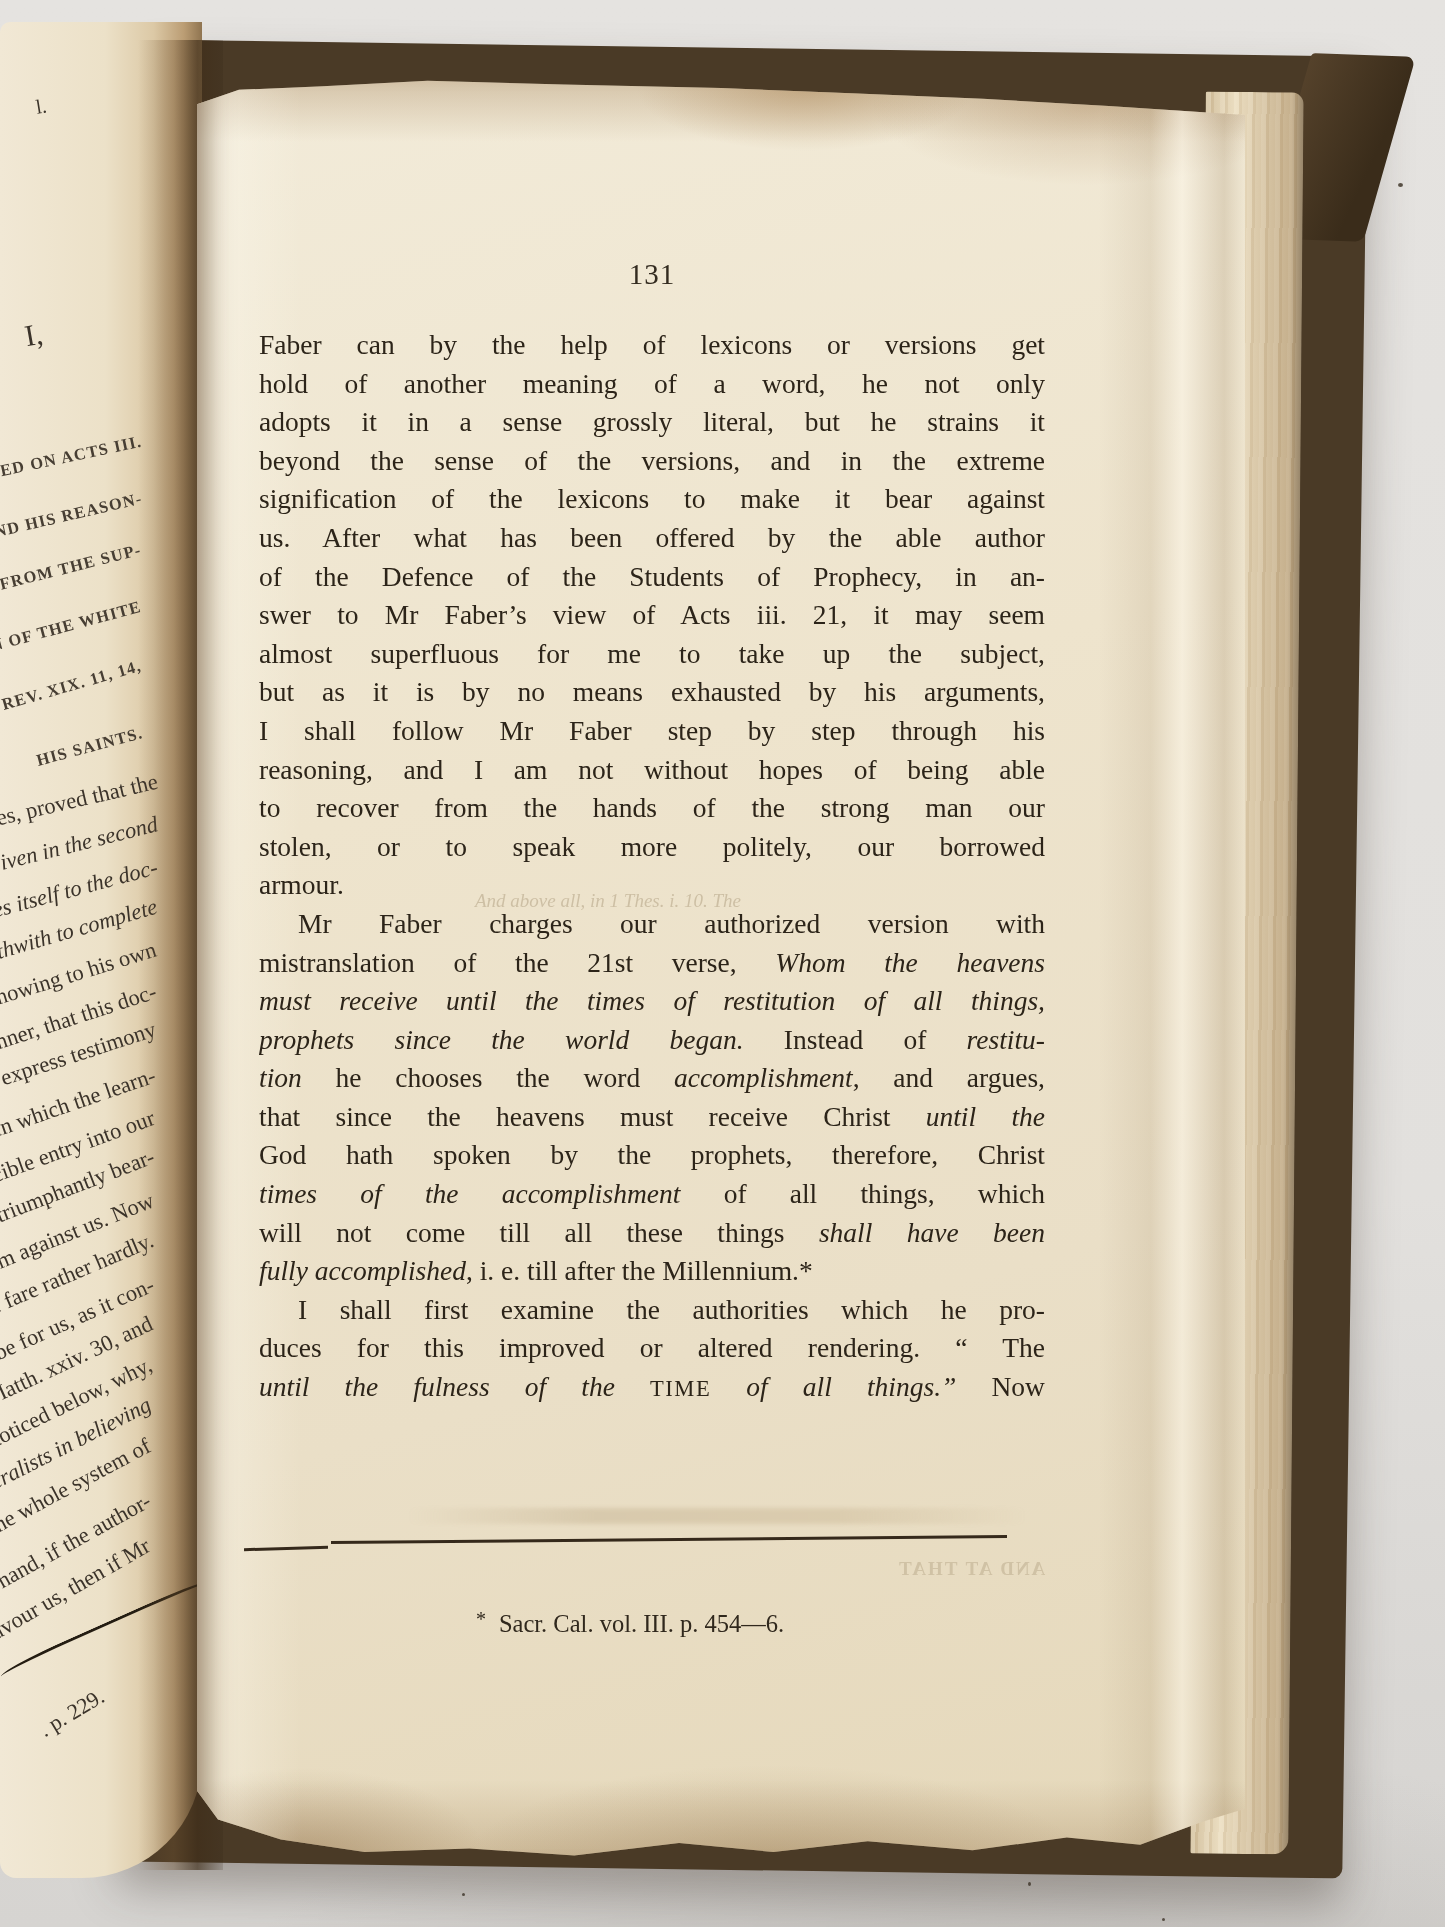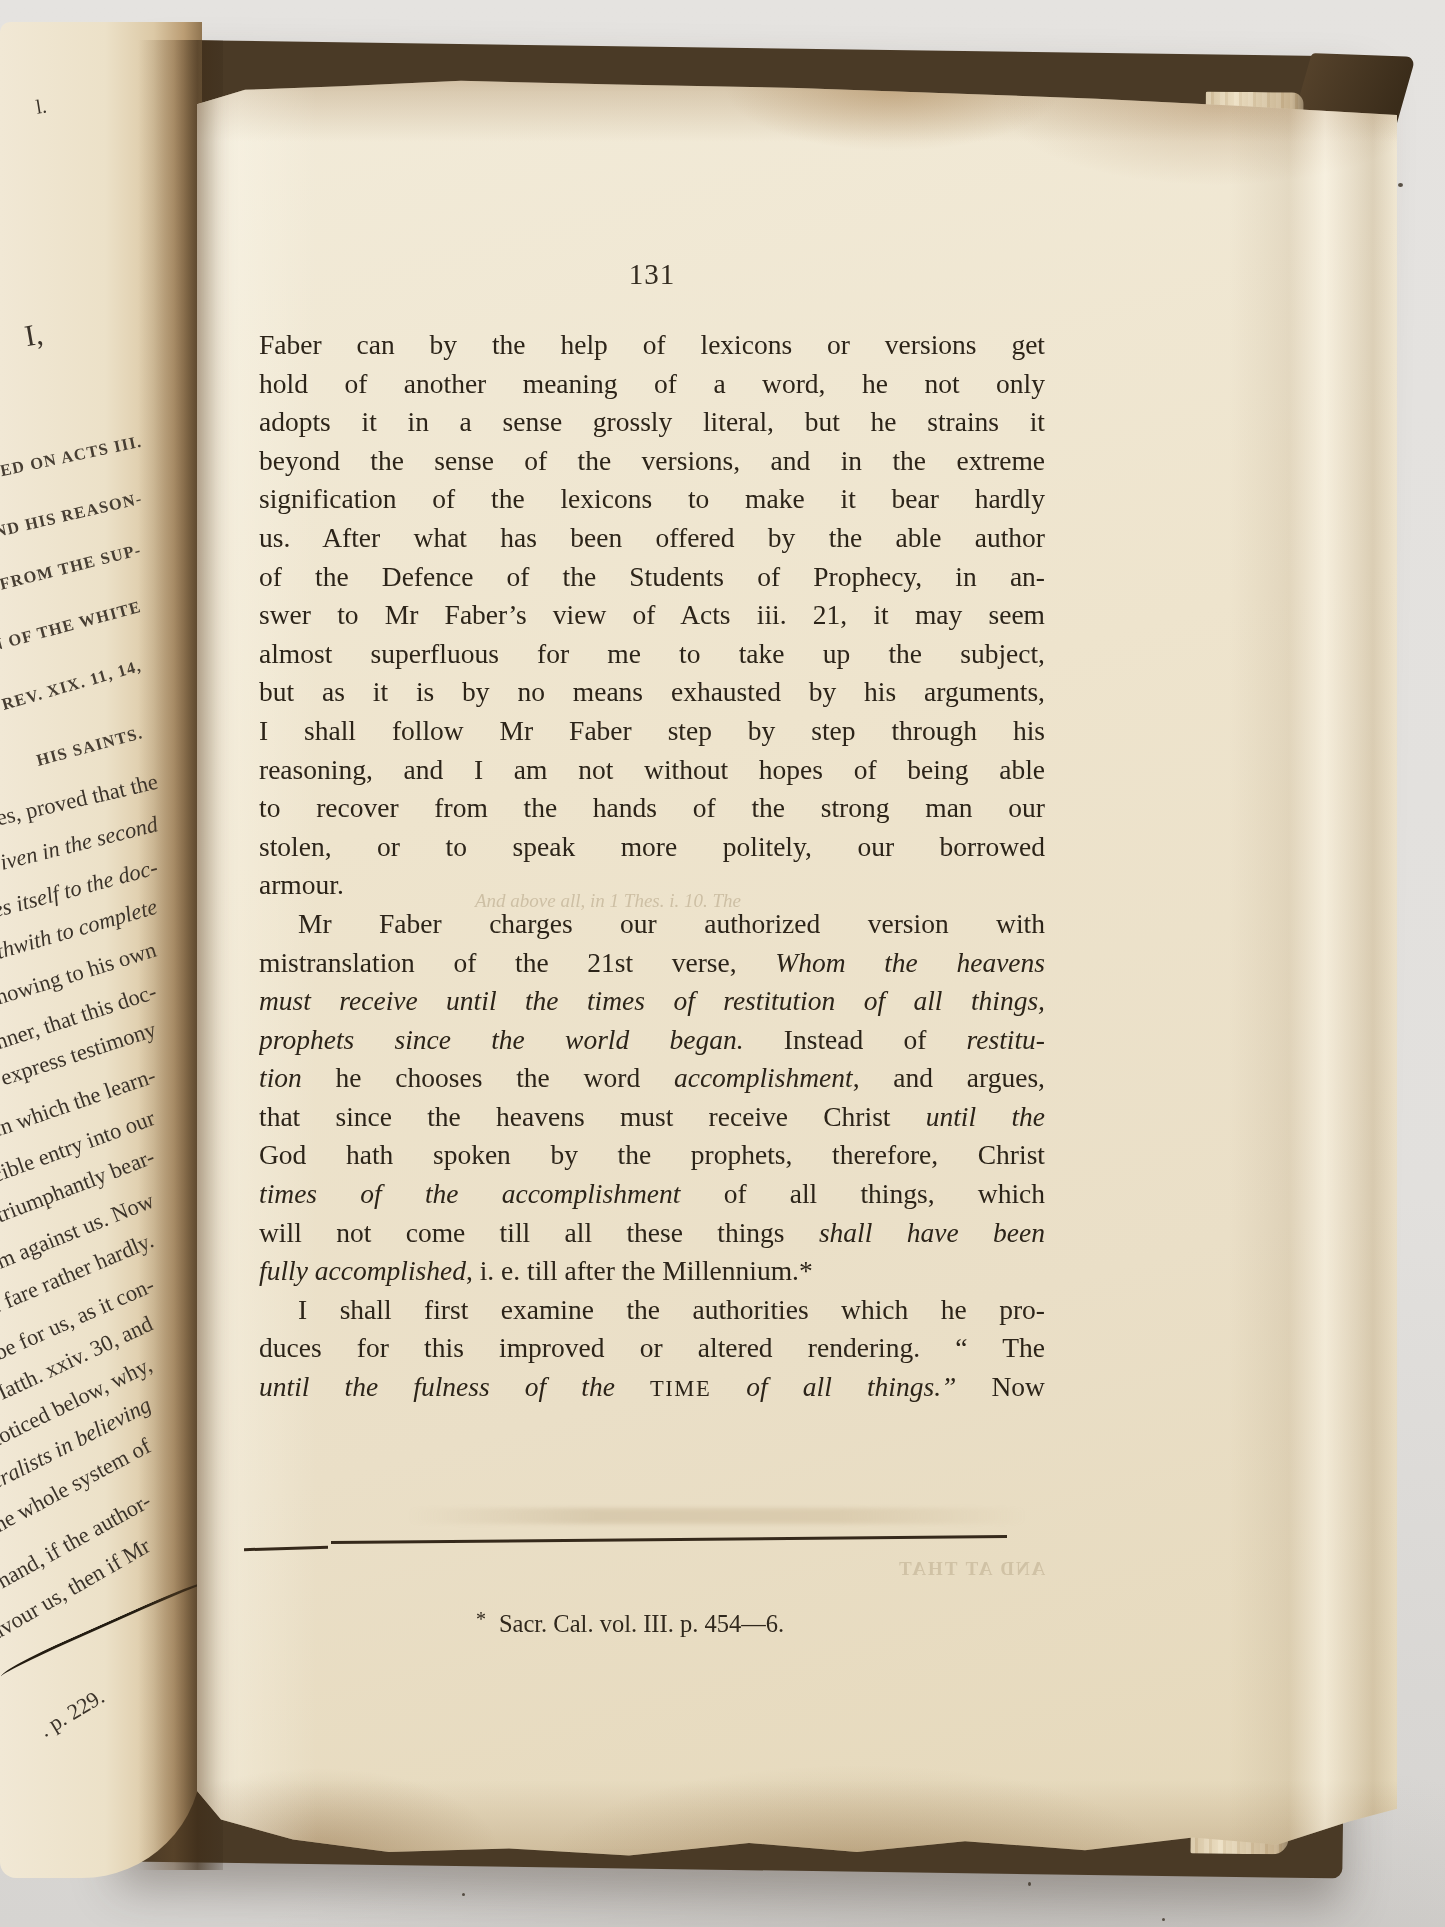--- a/index.html
+++ b/index.html
@@ -37,21 +37,21 @@
     z-index:3;}
   .lfrag{position:absolute;white-space:nowrap;color:#3b332a;}
   .lfrag.caps{letter-spacing:1.2px;font-weight:bold;color:#473e33;}
   .lfrag.it{font-style:italic;}
   .left-rule{position:absolute;right:-24px;top:1600px;width:235px;height:10px;
     border-top:3.5px solid #241d12;border-radius:50%/10px;transform:rotate(-24deg);}
   
   .gutter{position:absolute;left:138px;top:40px;width:85px;height:1830px;z-index:4;
     background:linear-gradient(90deg,rgba(110,80,45,0) 0%,rgba(110,80,45,0.35) 42%,rgba(62,44,24,0.65) 70%,rgba(40,28,14,0.15) 100%);}
   
-  .page{position:absolute;left:197px;top:70px;width:1200px;height:1800px;z-index:5;
+  .page{position:absolute;left:197px;top:70px;width:1048px;height:1800px;z-index:5;
     background:
       linear-gradient(90deg,rgba(255,252,242,0.45),transparent 10%),
       linear-gradient(90deg,transparent 86%,rgba(120,90,50,0.10) 91%,rgba(255,250,238,0.45) 94%,rgba(120,90,50,0.16) 98%,transparent 100%),
       radial-gradient(240px 90px at 58% 1%,rgba(158,113,58,0.38),transparent 70%),
       radial-gradient(300px 110px at 85% 2%,rgba(150,105,55,0.28),transparent 72%),
       radial-gradient(260px 120px at 10% 99%,rgba(125,88,46,0.30),transparent 70%),
       radial-gradient(420px 140px at 55% 100%,rgba(130,95,50,0.28),transparent 75%),
       linear-gradient(180deg,rgba(145,105,58,0.35) 0%,transparent 4%),
       linear-gradient(0deg,rgba(135,98,52,0.30) 0%,transparent 5%),
       linear-gradient(165deg,#f2ebd9 0%,#eee4cd 38%,#eadfc7 68%,#e5d8ba 100%);
@@ -126,21 +126,21 @@
   <div class="gutter"></div>
 
   <div class="page">
     <div class="page-number">131</div>
 
     <div class="body-text" id="body-text">
         <div class="bl"><span>Faber can by the help of lexicons or versions get</span></div>
         <div class="bl"><span>hold of another meaning of a word, he not only</span></div>
         <div class="bl"><span>adopts it in a sense grossly literal, but he strains it</span></div>
         <div class="bl"><span>beyond the sense of the versions, and in the extreme</span></div>
-        <div class="bl"><span>signification of the lexicons to make it bear hardly</span></div>
+        <div class="bl"><span>signification of the lexicons to make it bear against</span></div>
         <div class="bl"><span>us.  After what has been offered by the able author</span></div>
         <div class="bl"><span>of the Defence of the Students of Prophecy, in an-</span></div>
         <div class="bl"><span>swer to Mr Faber’s view of Acts iii. 21, it may seem</span></div>
         <div class="bl"><span>almost superfluous for me to take up the subject,</span></div>
         <div class="bl"><span>but as it is by no means exhausted by his arguments,</span></div>
         <div class="bl"><span>I shall follow Mr Faber step by step through his</span></div>
         <div class="bl"><span>reasoning, and I am not without hopes of being able</span></div>
         <div class="bl"><span>to recover from the hands of the strong man our</span></div>
         <div class="bl"><span>stolen, or to speak more politely, our borrowed</span></div>
         <div class="bl last"><span>armour.</span></div>

